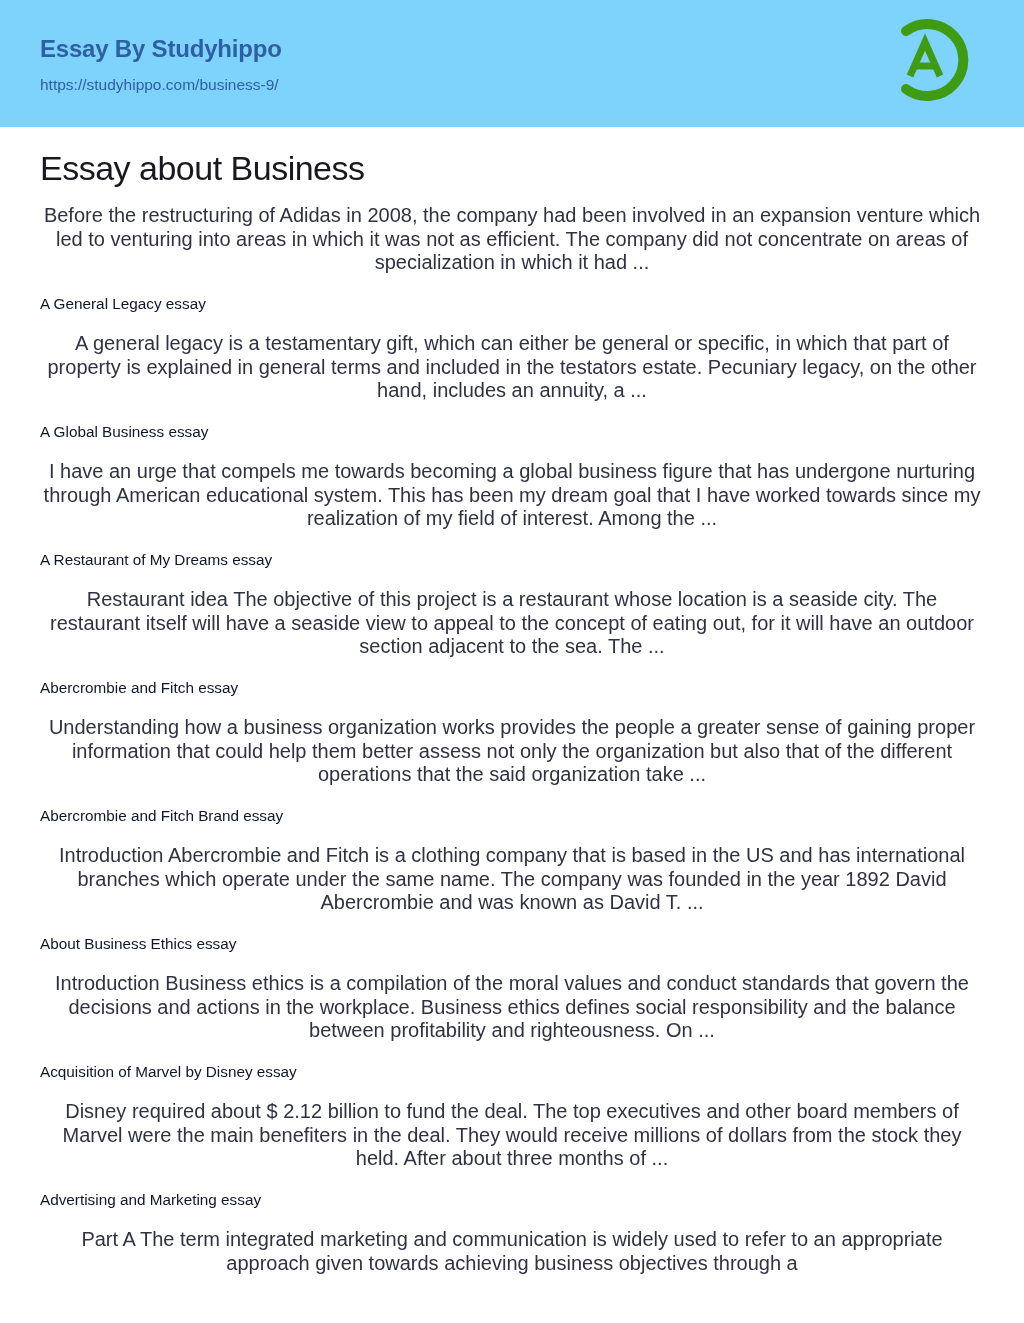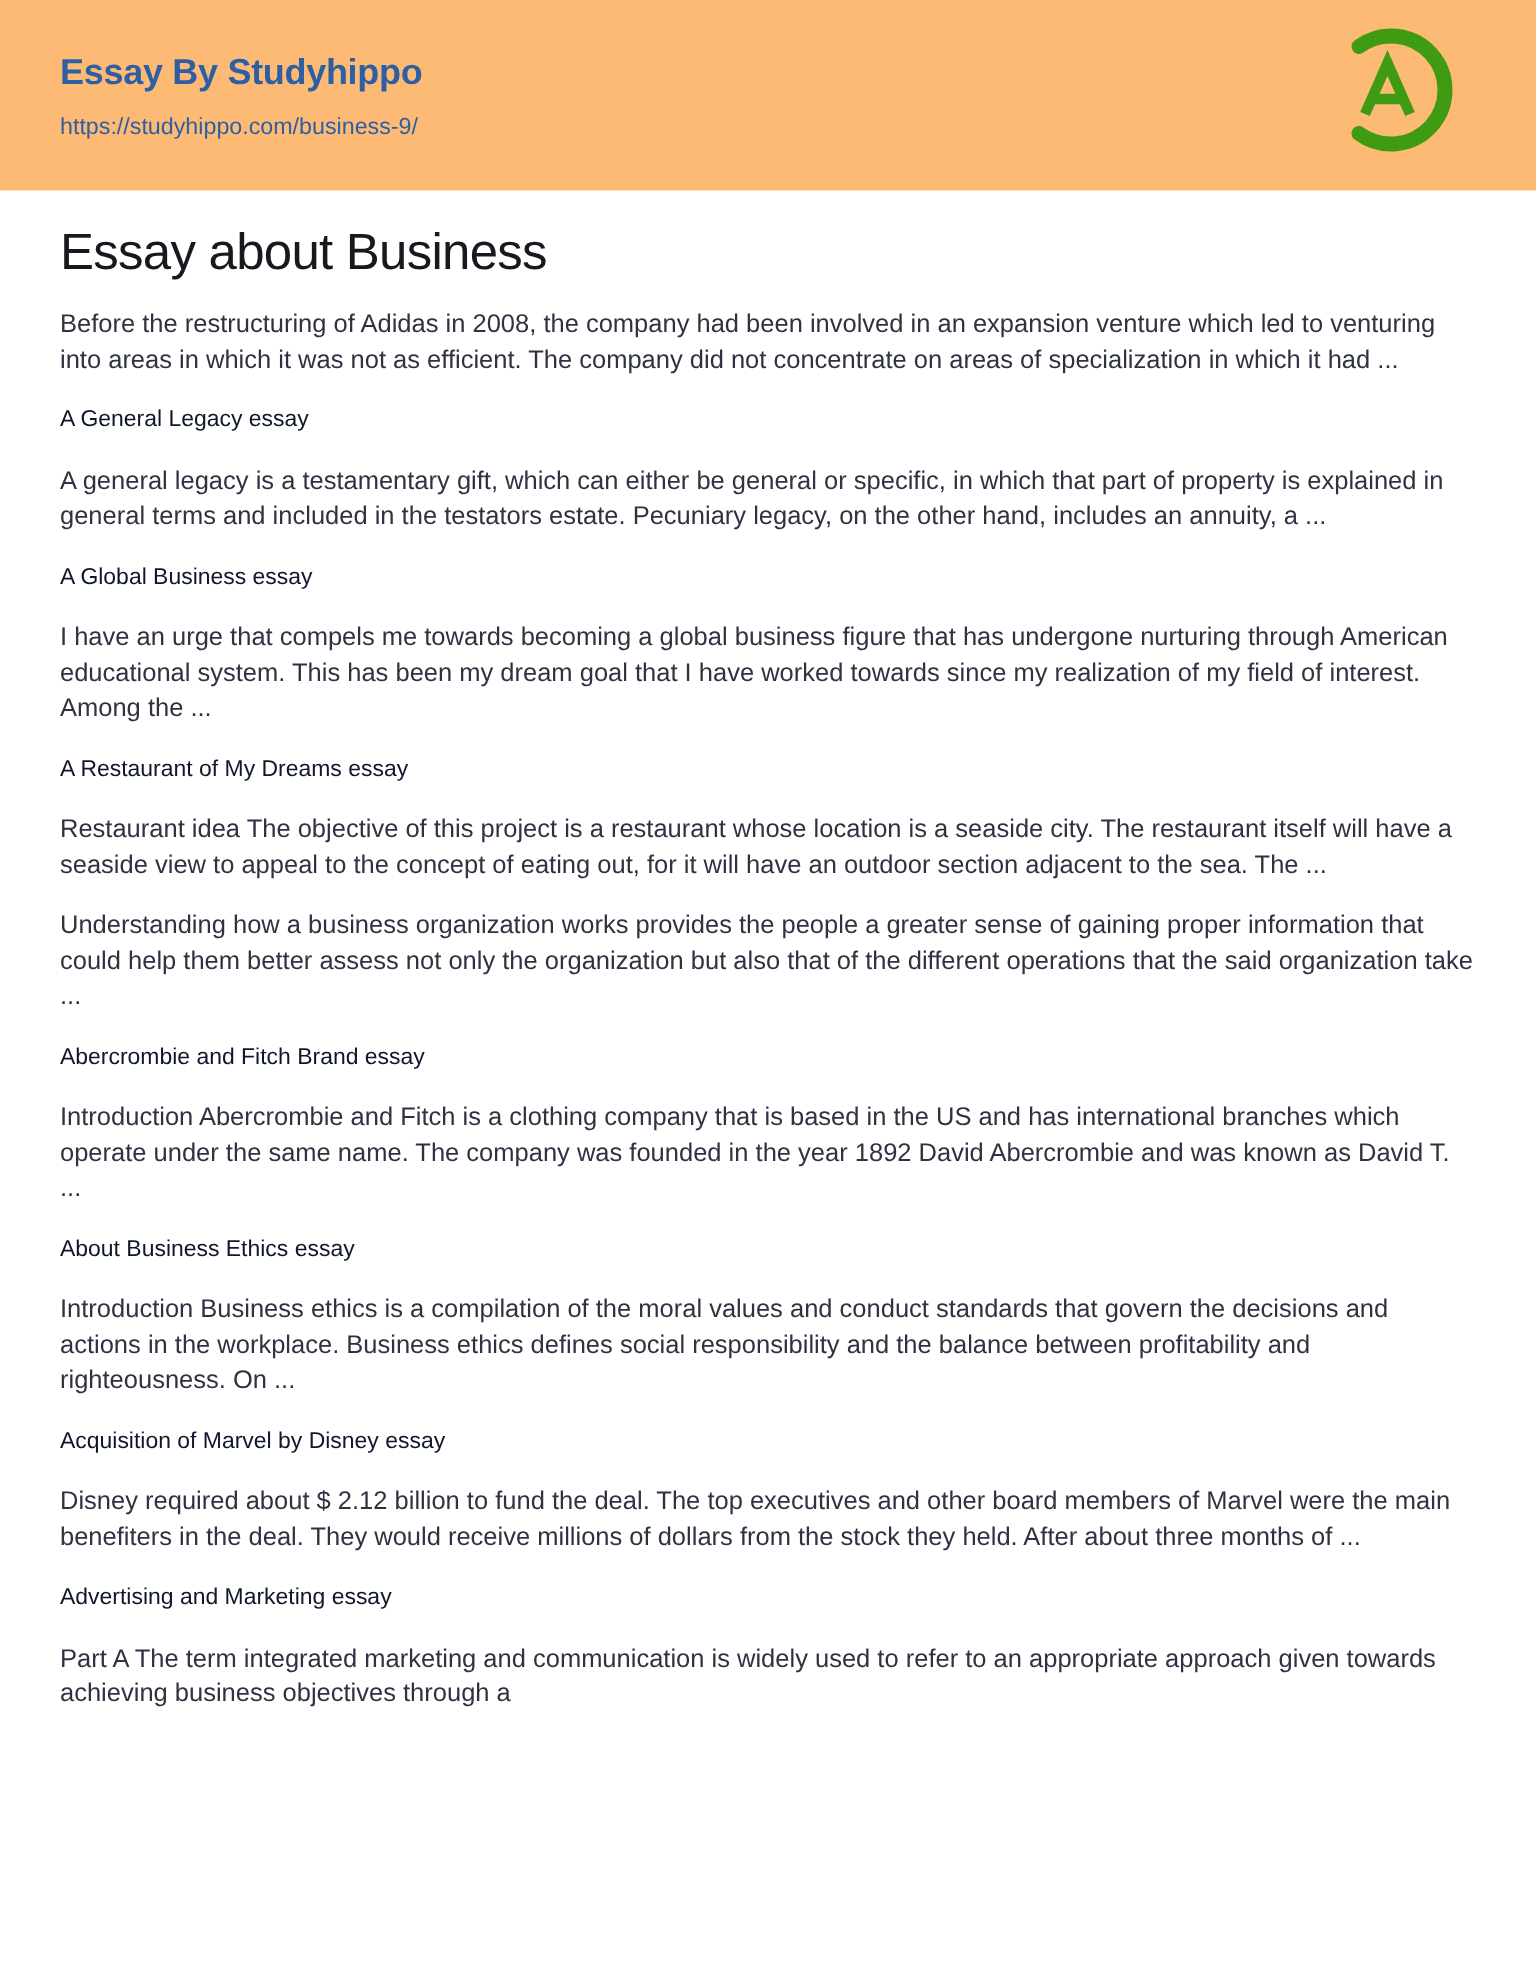--- a/index.html
+++ b/index.html
@@ -10,21 +10,21 @@
     width: 1024px;
     height: 1323px;
     background: #ffffff;
     font-family: "Liberation Sans", sans-serif;
     -webkit-font-smoothing: antialiased;
     overflow: hidden;
   }
 
   
   .site-header {
-    background: #fdba74;
+    background: #7dd3fc;
     height: 127px;
     box-sizing: border-box;
     padding: 0 40px;
     display: flex;
     align-items: flex-start;
     justify-content: space-between;
     position: relative;
   }
   .header-text {
     padding-top: 36px;
@@ -62,25 +62,25 @@
     font-weight: normal;
     color: #18181f;
     letter-spacing: -0.5px;
     margin: 22px 0 16px 0;
     line-height: 1.15;
   }
   .content-block {
     max-width: 948px;
   }
   .para {
-    font-size: 17px;
+    font-size: 20px;
     line-height: 23.5px;
     color: #2f3341;
     margin: 0 0 17px 0;
-    text-align: left;
+    text-align: center;
   }
   .subhead {
     font-size: 15.3px;
     line-height: 23.5px;
     color: #0f172a;
     margin: 0 0 17px 0;
     font-weight: normal;
   }
 </style>
 </head>
@@ -105,20 +105,21 @@
 <div class="article">
   <h1 class="page-title">Essay about Business</h1>
   <div class="content-block" id="content-block">
       <p class="para">Before the restructuring of Adidas in 2008, the company had been involved in an expansion venture which led to venturing into areas in which it was not as efficient. The company did not concentrate on areas of specialization in which it had ...</p>
       <div class="subhead">A General Legacy essay</div>
       <p class="para">A general legacy is a testamentary gift, which can either be general or specific, in which that part of property is explained in general terms and included in the testators estate. Pecuniary legacy, on the other hand, includes an annuity, a ...</p>
       <div class="subhead">A Global Business essay</div>
       <p class="para">I have an urge that compels me towards becoming a global business figure that has undergone nurturing through American educational system. This has been my dream goal that I have worked towards since my realization of my field of interest. Among the ...</p>
       <div class="subhead">A Restaurant of My Dreams essay</div>
       <p class="para">Restaurant idea The objective of this project is a restaurant whose location is a seaside city. The restaurant itself will have a seaside view to appeal to the concept of eating out, for it will have an outdoor section adjacent to the sea. The ...</p>
+      <div class="subhead">Abercrombie and Fitch essay</div>
       <p class="para">Understanding how a business organization works provides the people a greater sense of gaining proper information that could help them better assess not only the organization but also that of the different operations that the said organization take ...</p>
       <div class="subhead">Abercrombie and Fitch Brand essay</div>
       <p class="para">Introduction Abercrombie and Fitch is a clothing company that is based in the US and has international branches which operate under the same name. The company was founded in the year 1892 David Abercrombie and was known as David T. ...</p>
       <div class="subhead">About Business Ethics essay</div>
       <p class="para">Introduction Business ethics is a compilation of the moral values and conduct standards that govern the decisions and actions in the workplace. Business ethics defines social responsibility and the balance between profitability and righteousness. On ...</p>
       <div class="subhead">Acquisition of Marvel by Disney essay</div>
       <p class="para">Disney required about $ 2.12 billion to fund the deal. The top executives and other board members of Marvel were the main benefiters in the deal. They would receive millions of dollars from the stock they held. After about three months of ...</p>
       <div class="subhead">Advertising and Marketing essay</div>
       <p class="para">Part A The term integrated marketing and communication is widely used to refer to an appropriate approach given towards achieving business objectives through a</p>
     </div>

